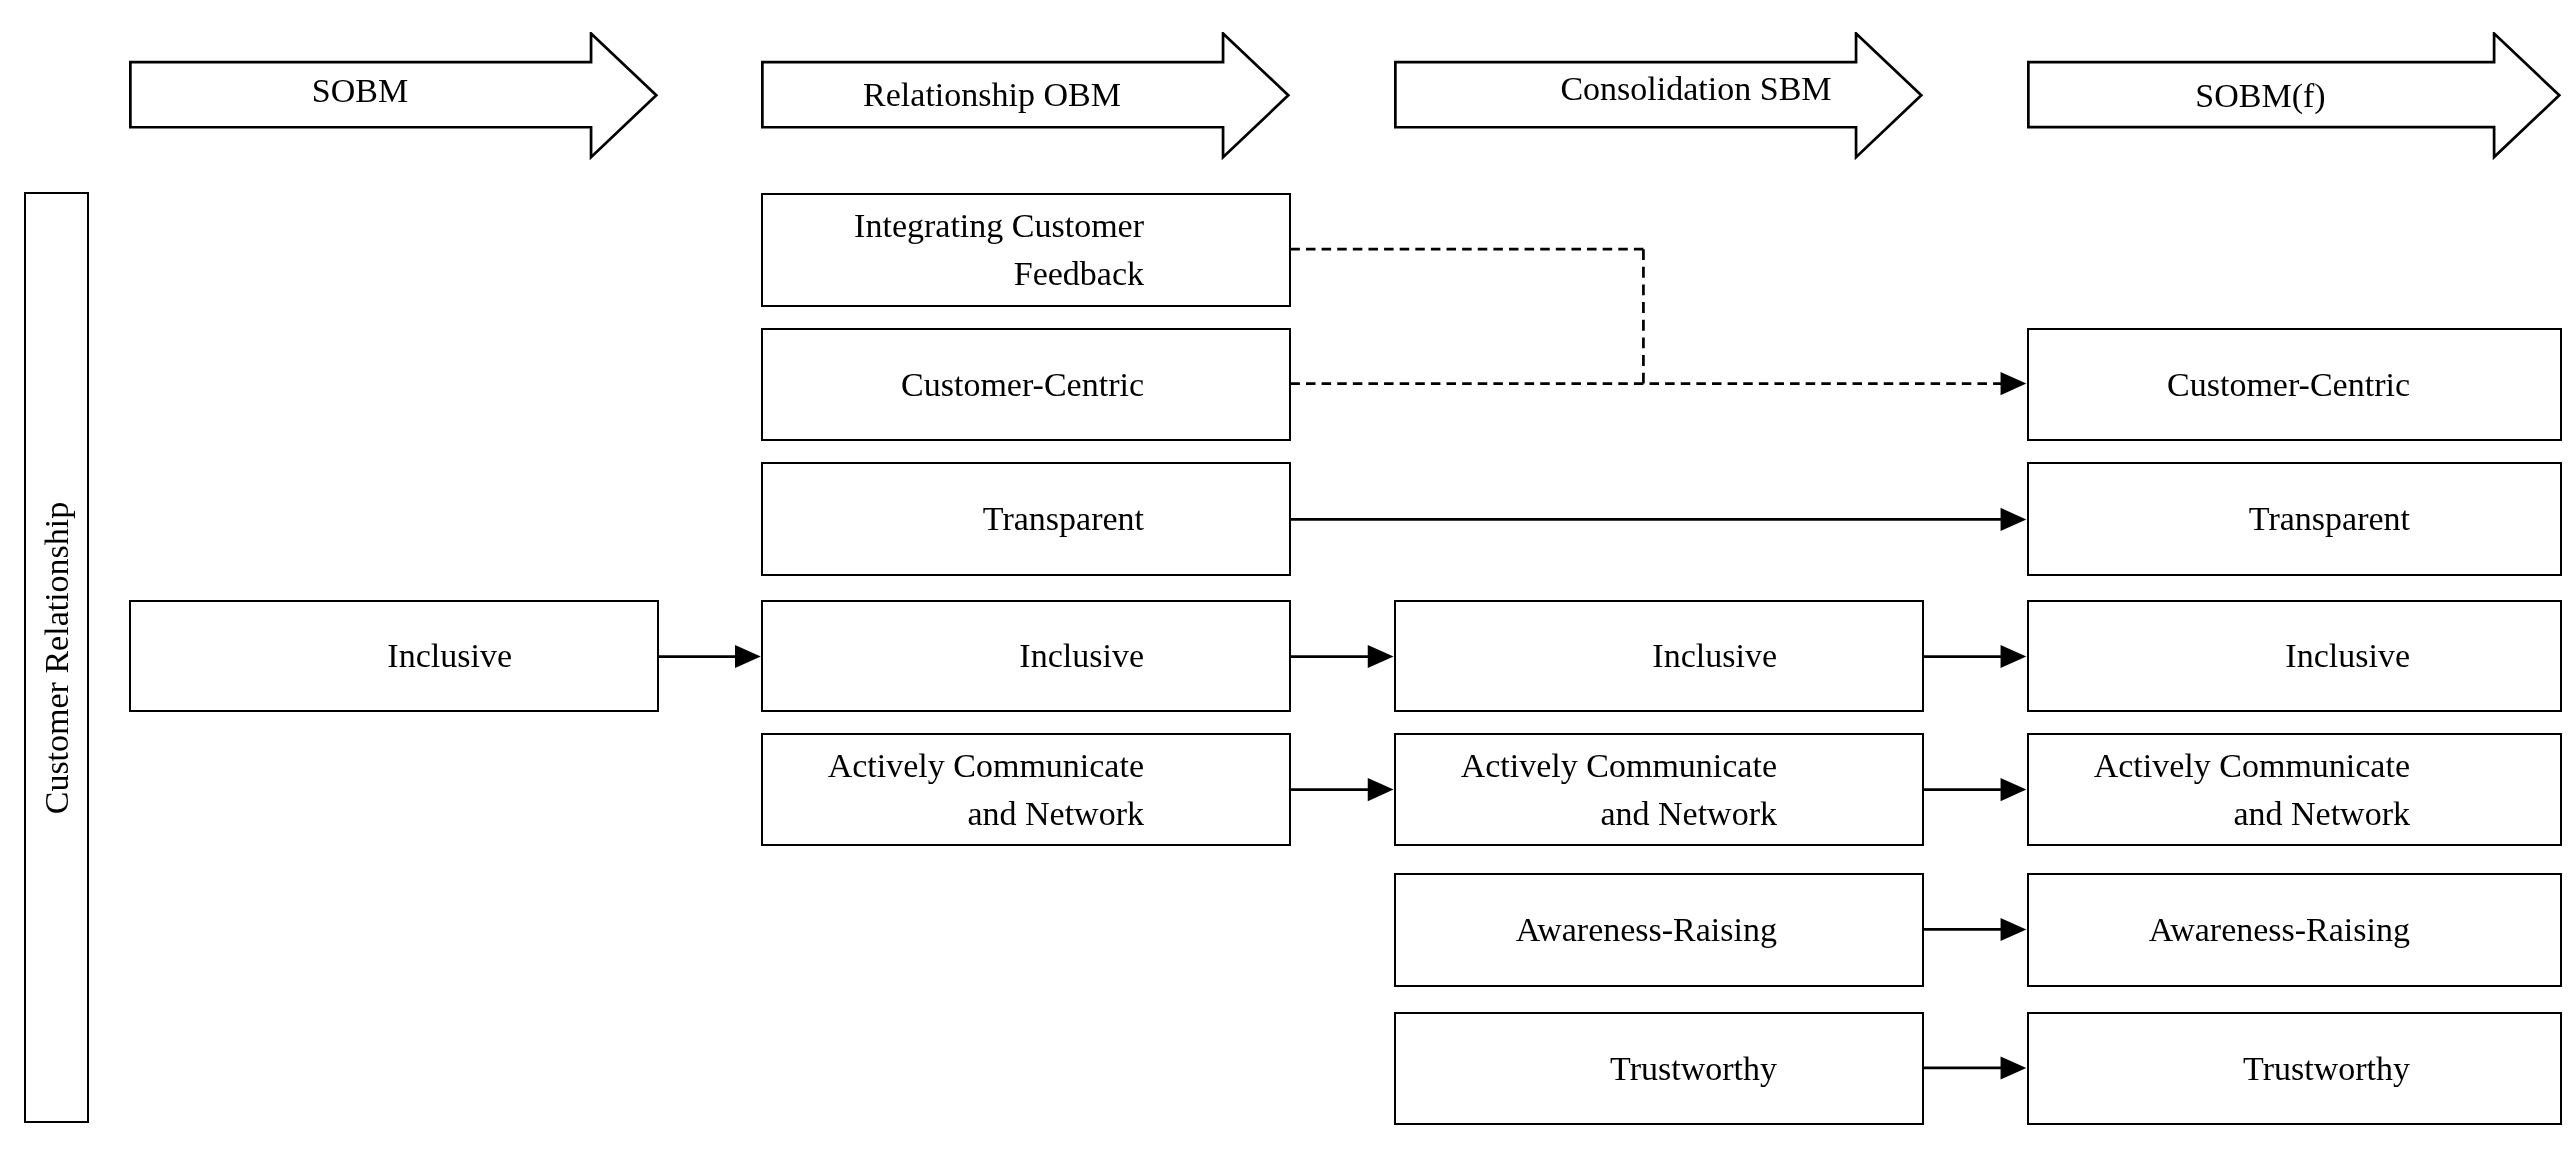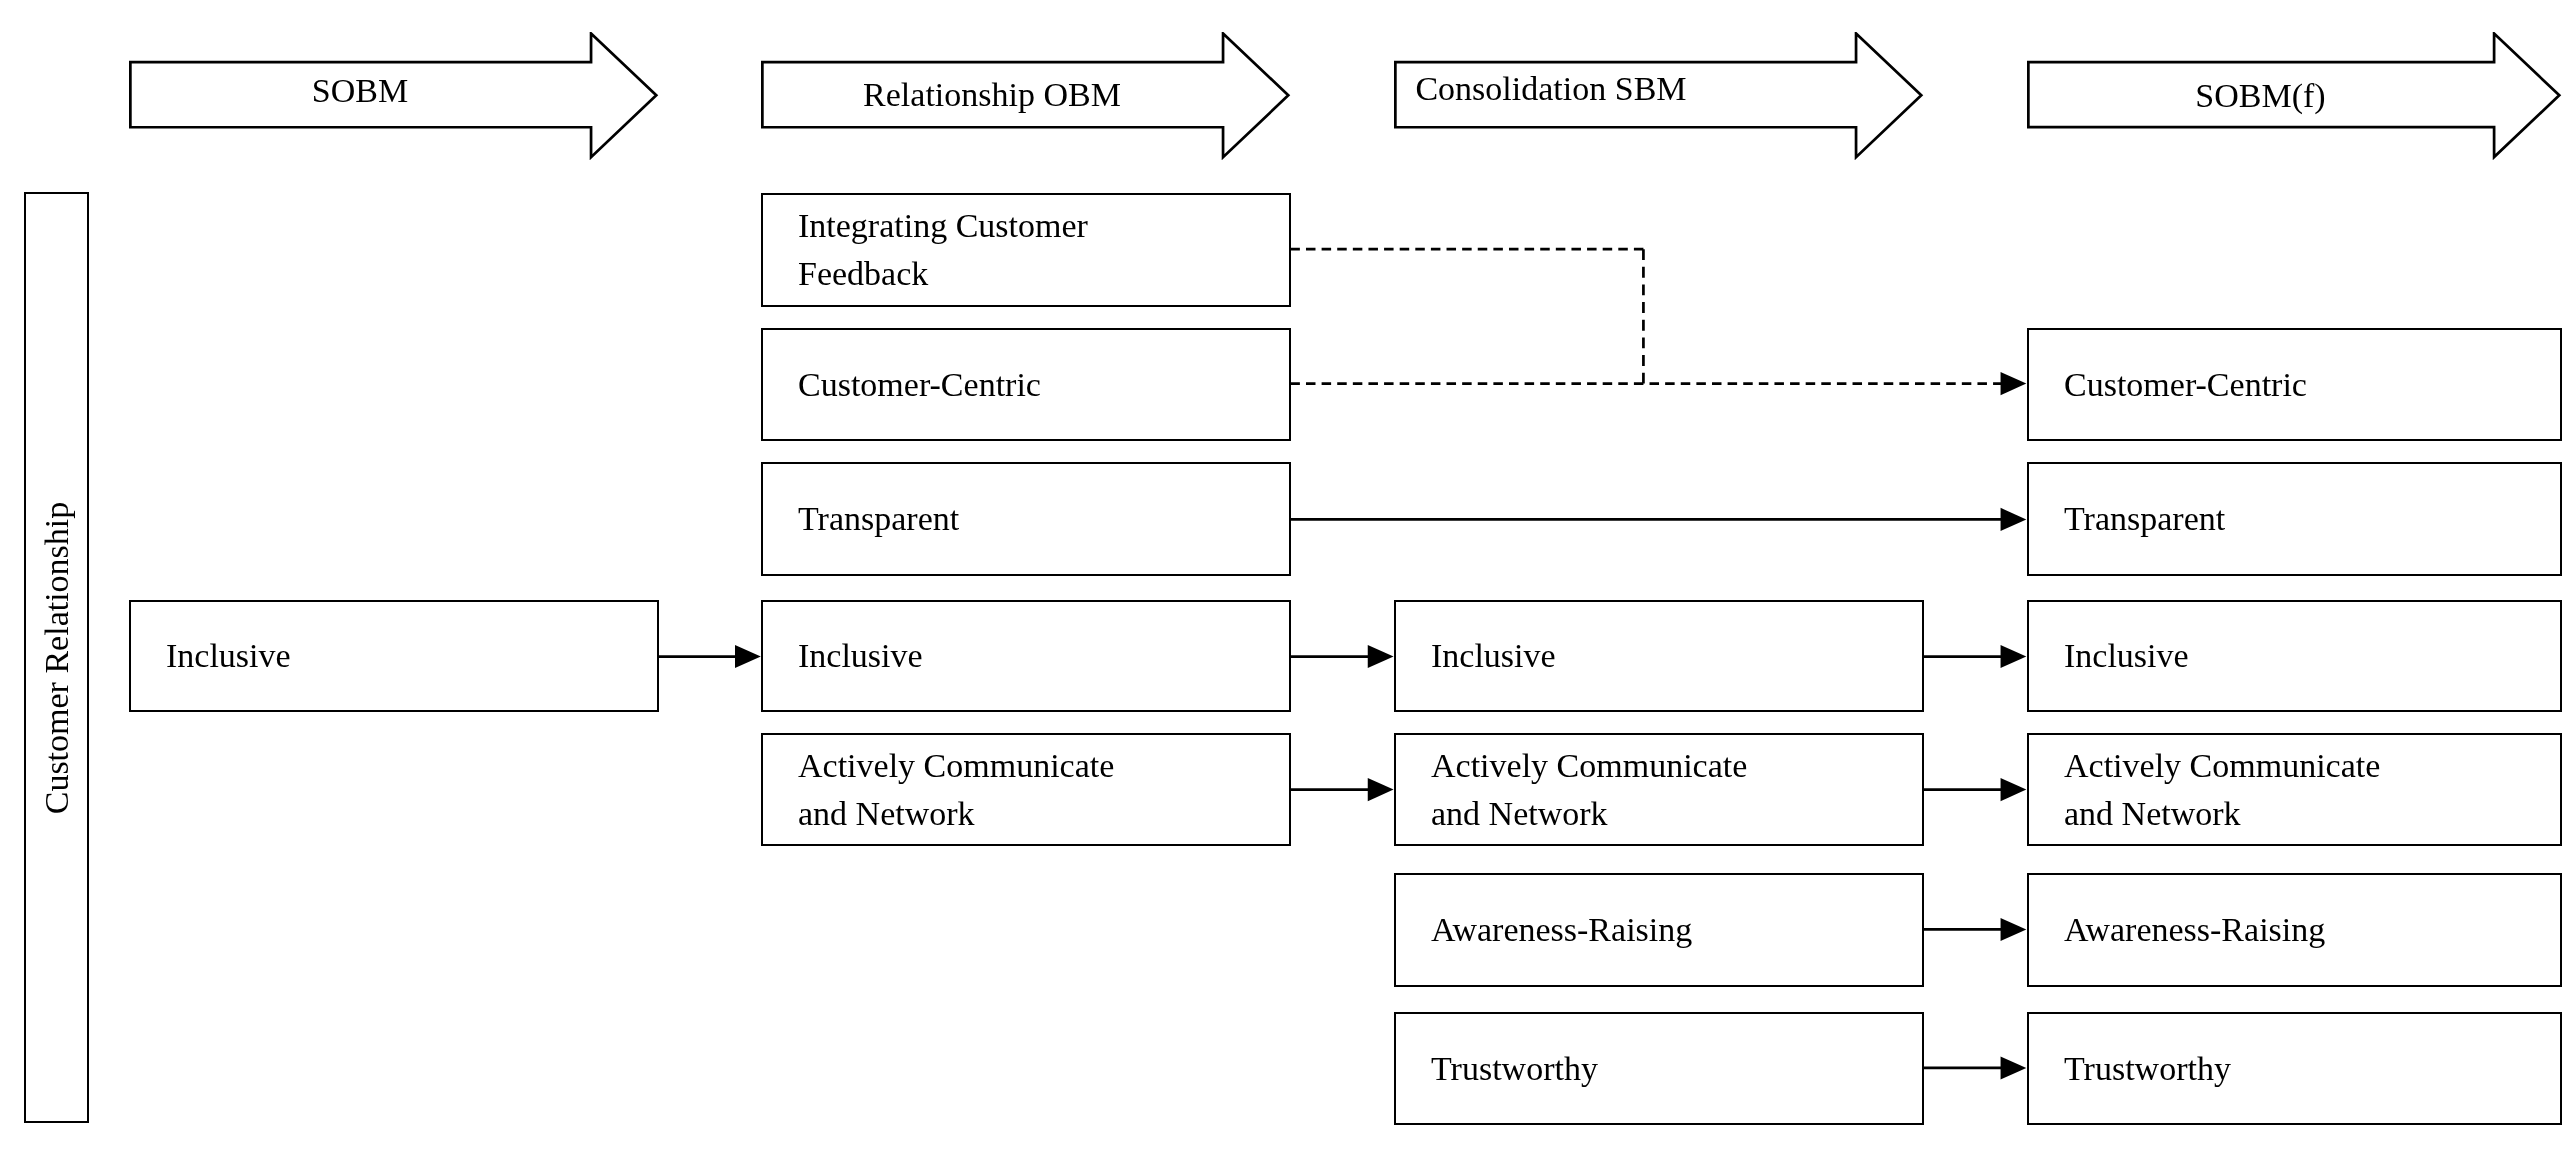--- a/index.html
+++ b/index.html
@@ -12,21 +12,21 @@
     font-family:"Liberation Serif","DejaVu Serif",serif;
     overflow:hidden;
   }
   .connector-layer{position:absolute;left:0;top:0;width:2576px;height:1163px;}
   .box{
     position:absolute;
     background:#ffffff;
     border:2.7px solid #000000;
     box-sizing:border-box;
     display:flex;align-items:center;
-    font-size:34px;line-height:1.4;
+    font-size:34px;line-height:1.4;text-align:right;
   }
   .box .txt{padding-left:35px;width:346px;}
   .hdr-shape{position:absolute;}
   .hdr-label{
     position:absolute;
     display:flex;align-items:center;justify-content:center;
     font-size:34px;white-space:nowrap;
   }
   .side-box{
     position:absolute;
@@ -107,21 +107,21 @@
   <div class="hdr-label" style="left:129px;top:62px;width:462px;height:58px">SOBM</div>
 
   <svg class="hdr-shape" style="left:761px;top:32px" width="530" height="128" viewBox="0 0 780 188" xmlns="http://www.w3.org/2000/svg">
     <polygon points="2,44 680,44 680,2 776,93 680,184 680,140 2,140" fill="#ffffff" stroke="#000000" stroke-width="4"></polygon>
   </svg>
   <div class="hdr-label" style="left:761px;top:62px;width:462px;height:65px">Relationship OBM</div>
 
   <svg class="hdr-shape" style="left:1394px;top:32px" width="530" height="128" viewBox="0 0 780 188" xmlns="http://www.w3.org/2000/svg">
     <polygon points="2,44 680,44 680,2 776,93 680,184 680,140 2,140" fill="#ffffff" stroke="#000000" stroke-width="4"></polygon>
   </svg>
-  <div class="hdr-label" style="left:1320px;top:62px;width:462px;height:54px">Consolidation SBM</div>
+  <div class="hdr-label" style="left:1465px;top:62px;width:462px;height:54px">Consolidation SBM</div>
 
   <svg class="hdr-shape" style="left:2027px;top:32px" width="535" height="128" viewBox="0 0 788 188" xmlns="http://www.w3.org/2000/svg">
     <polygon points="2,44 688,44 688,2 784,93 688,184 688,140 2,140" fill="#ffffff" stroke="#000000" stroke-width="4"></polygon>
   </svg>
   <div class="hdr-label" style="left:2027px;top:62px;width:467px;height:68px">SOBM(f)</div>
 
   <div class="side-box">
     <span class="vtxt">Customer Relationship</span>
   </div>
 

